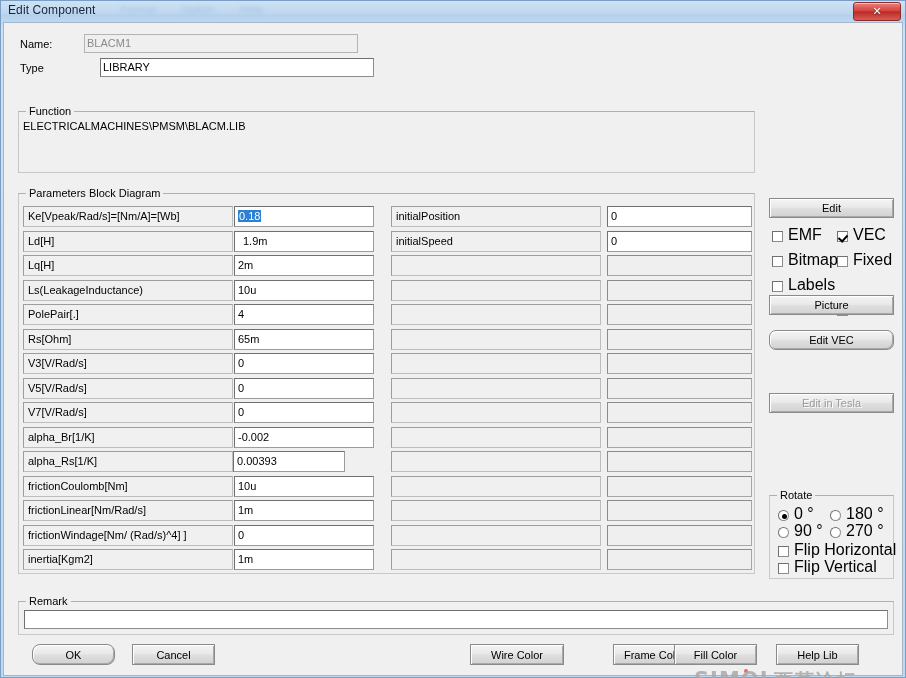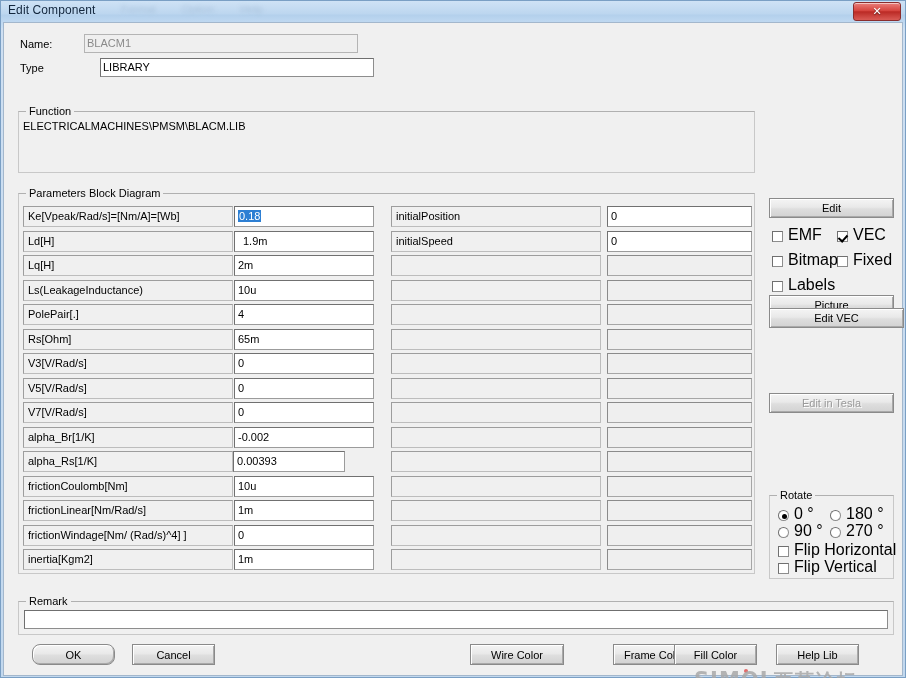--- a/index.html
+++ b/index.html
@@ -229,21 +229,21 @@
       <span class="box"></span><span>Fixed</span>
     </div>
     <div class="chk" style="left:768px;top:253px;">
       <span class="box"></span><span>Labels</span>
     </div>
     <div class="chk" style="left:833px;top:253px;margin-top:24px;">
       <span class="box"></span><span>Block</span>
     </div>
 
     <div class="btn" style="left:765px;top:272px;width:125px;height:20px;">Picture</div>
-    <div class="btn" style="left:765px;top:285px;width:135px;height:20px;">Edit VEC</div>
+    <div class="btn" style="left:765px;top:307px;width:125px;height:20px;border-radius:7px;">Edit VEC</div>
     <div class="btn disabled" style="left:765px;top:370px;width:125px;height:20px;">Edit in Tesla</div>
 
     <div class="groupbox" style="left:765px;top:472px;width:125px;height:84px;">
       <span class="gb-title">Rotate</span>
       <div class="rad on" style="left:8px;top:9px;">
         <span class="circ"></span><span>0 °</span>
       </div>
       <div class="rad" style="left:60px;top:9px;">
         <span class="circ"></span><span>180 °</span>
       </div>

